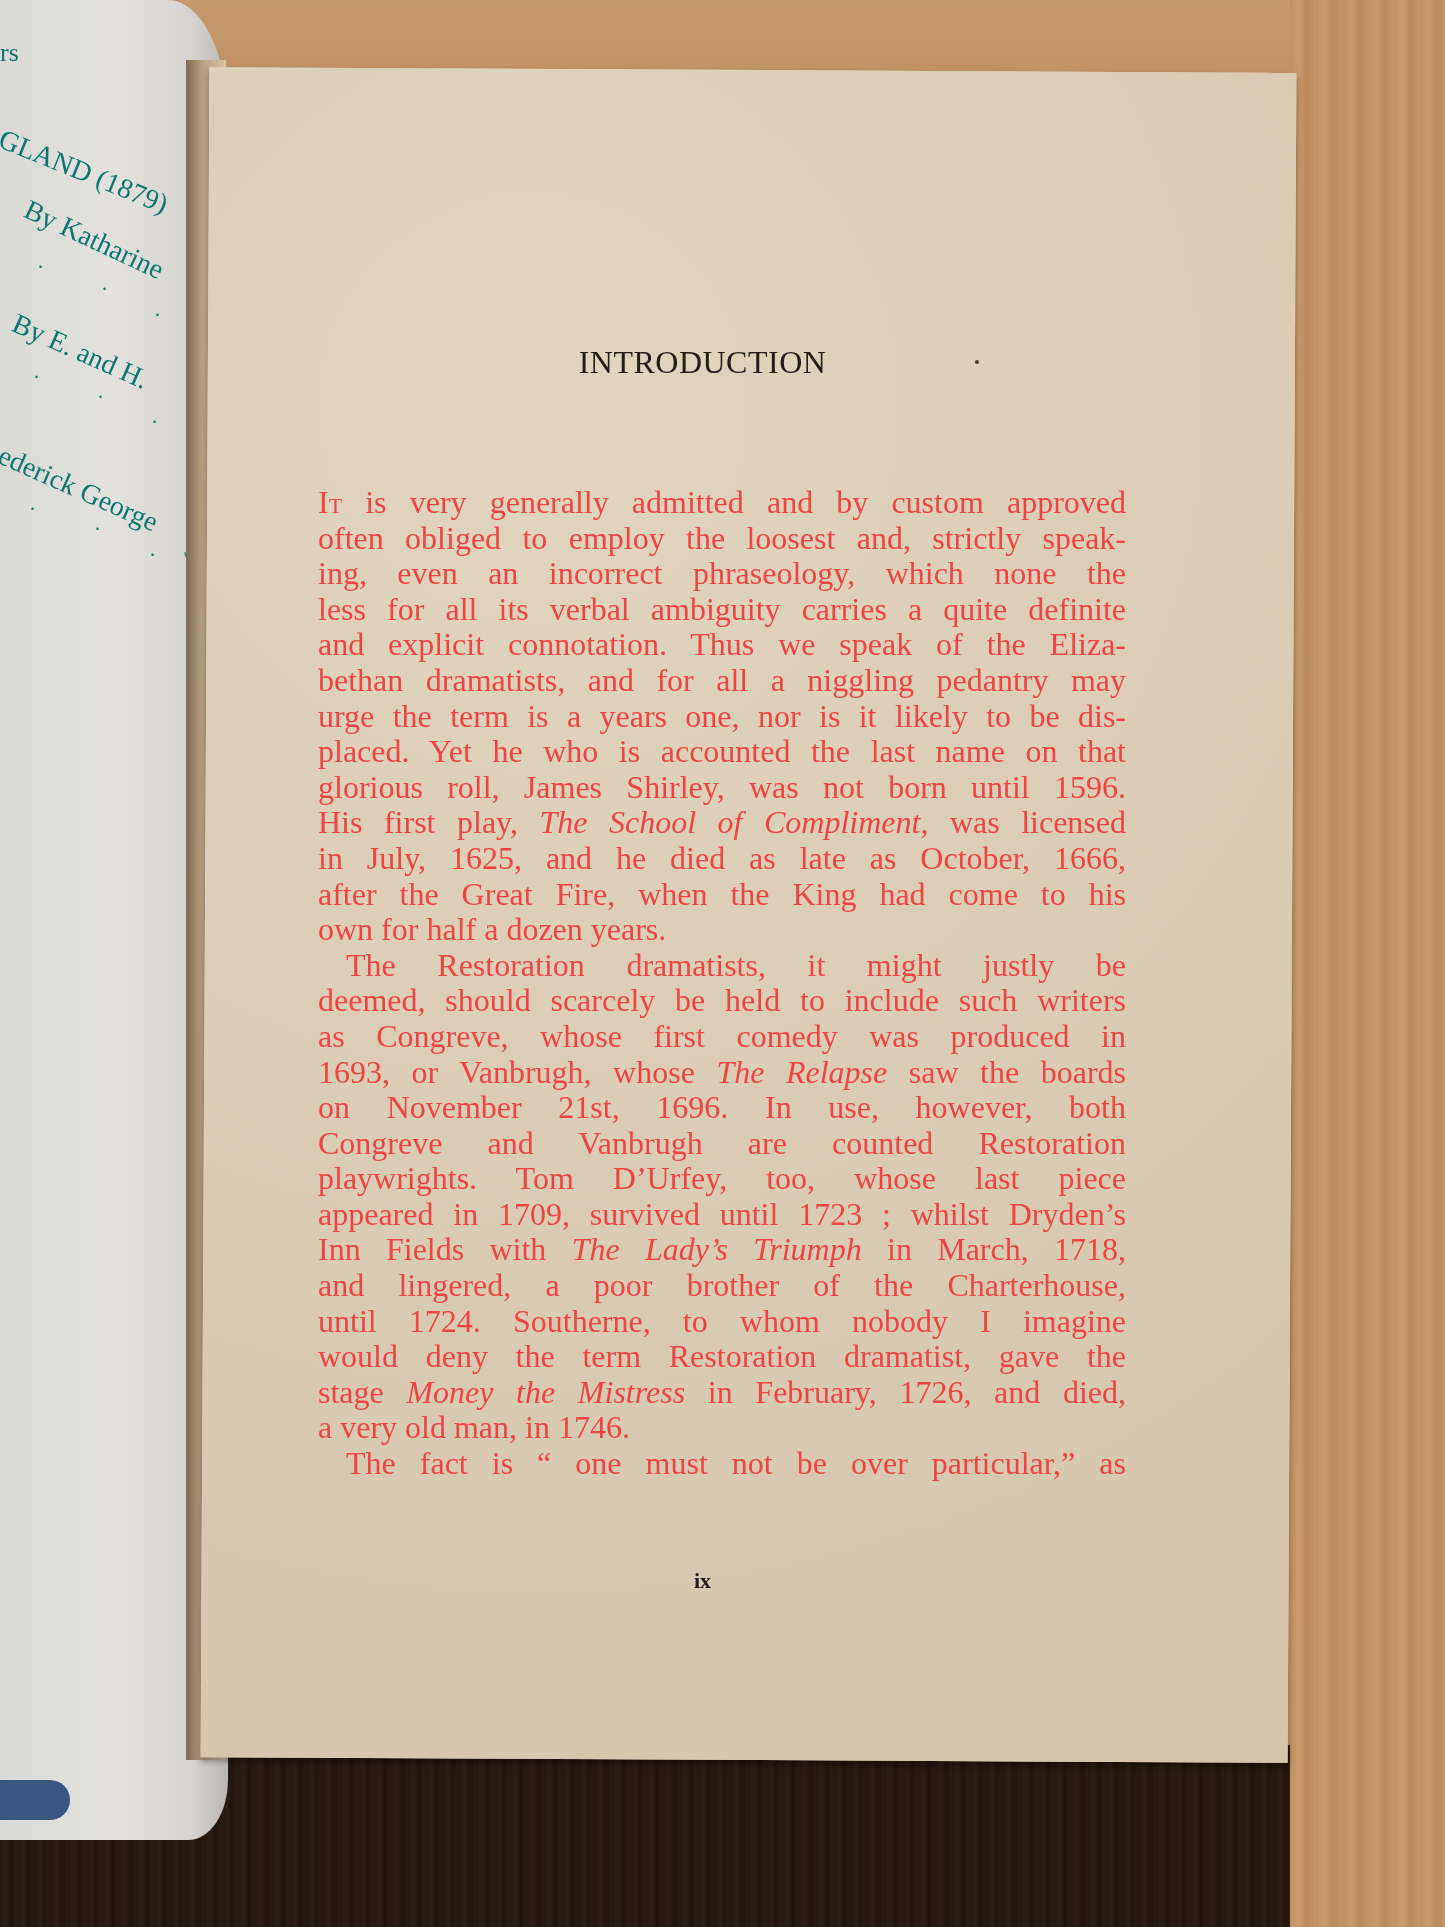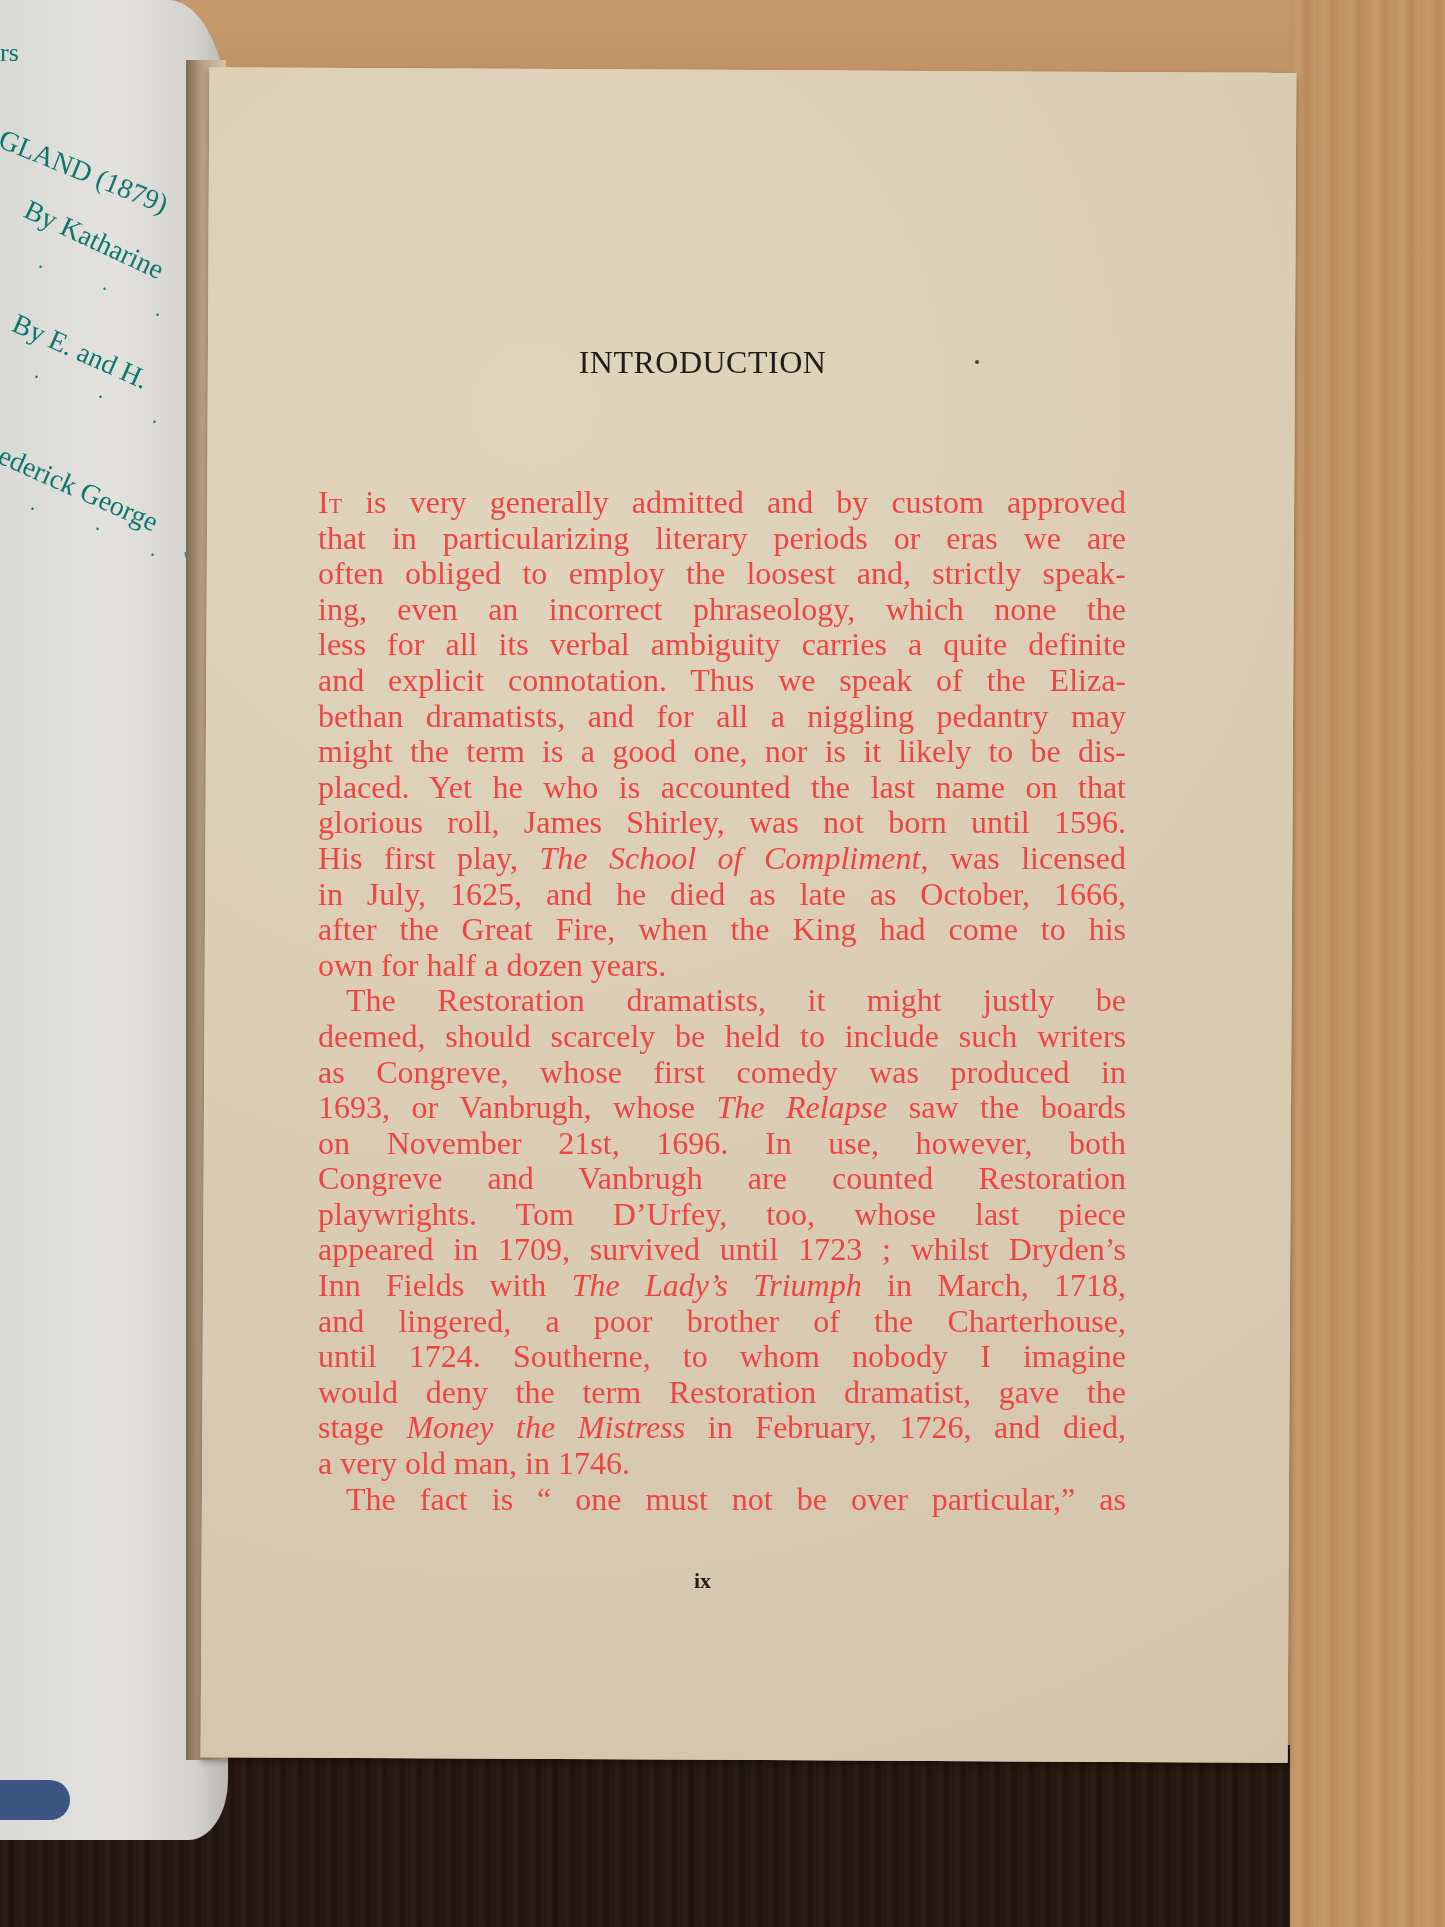--- a/index.html
+++ b/index.html
@@ -107,27 +107,26 @@
 <div class="gutter"></div>
 
 <div class="right-page"></div>
 <div class="speck" style="left:975px;top:360px;"></div>
 
 <div class="heading">INTRODUCTION</div>
 
 <div class="text-block">
 
   <span class="line"><span class="sc">It</span> is very generally admitted and by custom approved</span>
-  <span class="line">that in particularizing literary periods or eras we are</span>
   <span class="line">often obliged to employ the loosest and, strictly speak-</span>
   <span class="line">ing, even an incorrect phraseology, which none the</span>
   <span class="line">less for all its verbal ambiguity carries a quite definite</span>
   <span class="line">and explicit connotation. Thus we speak of the Eliza-</span>
   <span class="line">bethan dramatists, and for all a niggling pedantry may</span>
-  <span class="line">might the term is a good one, nor is it likely to be dis-</span>
+  <span class="line">urge the term is a years one, nor is it likely to be dis-</span>
   <span class="line">placed. Yet he who is accounted the last name on that</span>
   <span class="line">glorious roll, James Shirley, was not born until 1596.</span>
   <span class="line">His first play, <em>The School of Compliment</em>, was licensed</span>
   <span class="line">in July, 1625, and he died as late as October, 1666,</span>
   <span class="line">after the Great Fire, when the King had come to his</span>
   <span class="line last">own for half a dozen years.</span>
 
   <span class="line indent">The Restoration dramatists, it might justly be</span>
   <span class="line">deemed, should scarcely be held to include such writers</span>
   <span class="line">as Congreve, whose first comedy was produced in</span>

